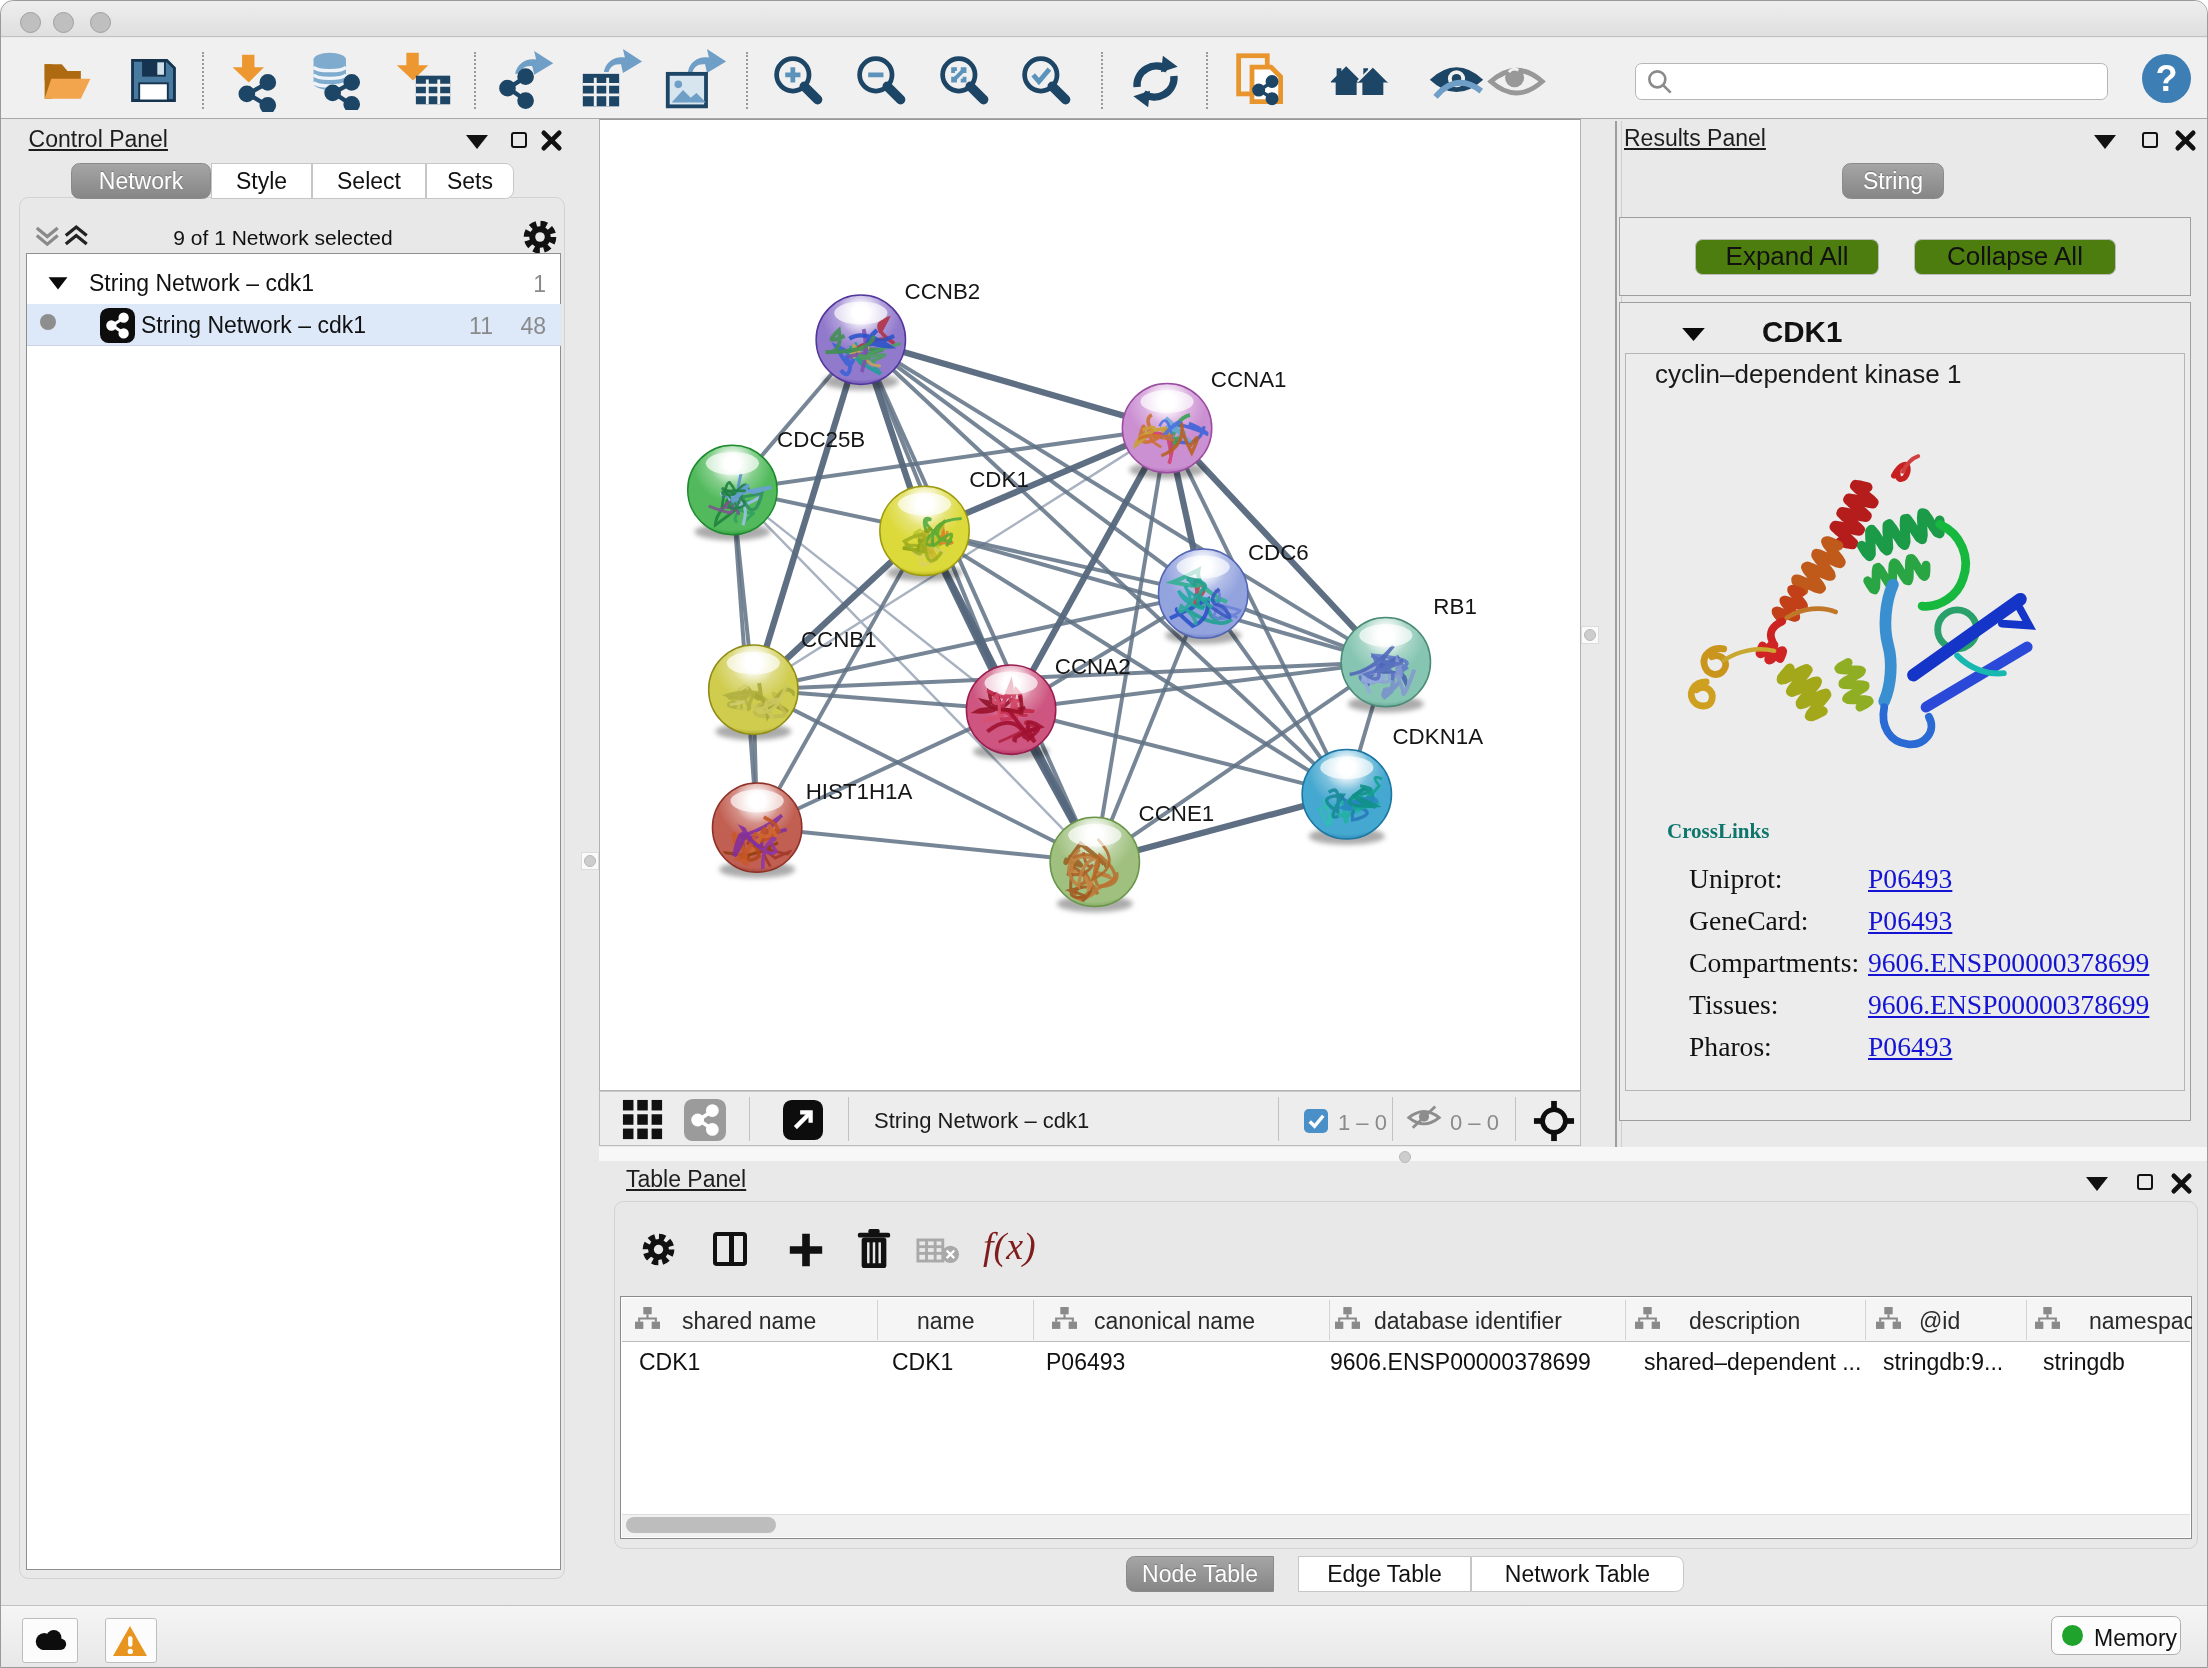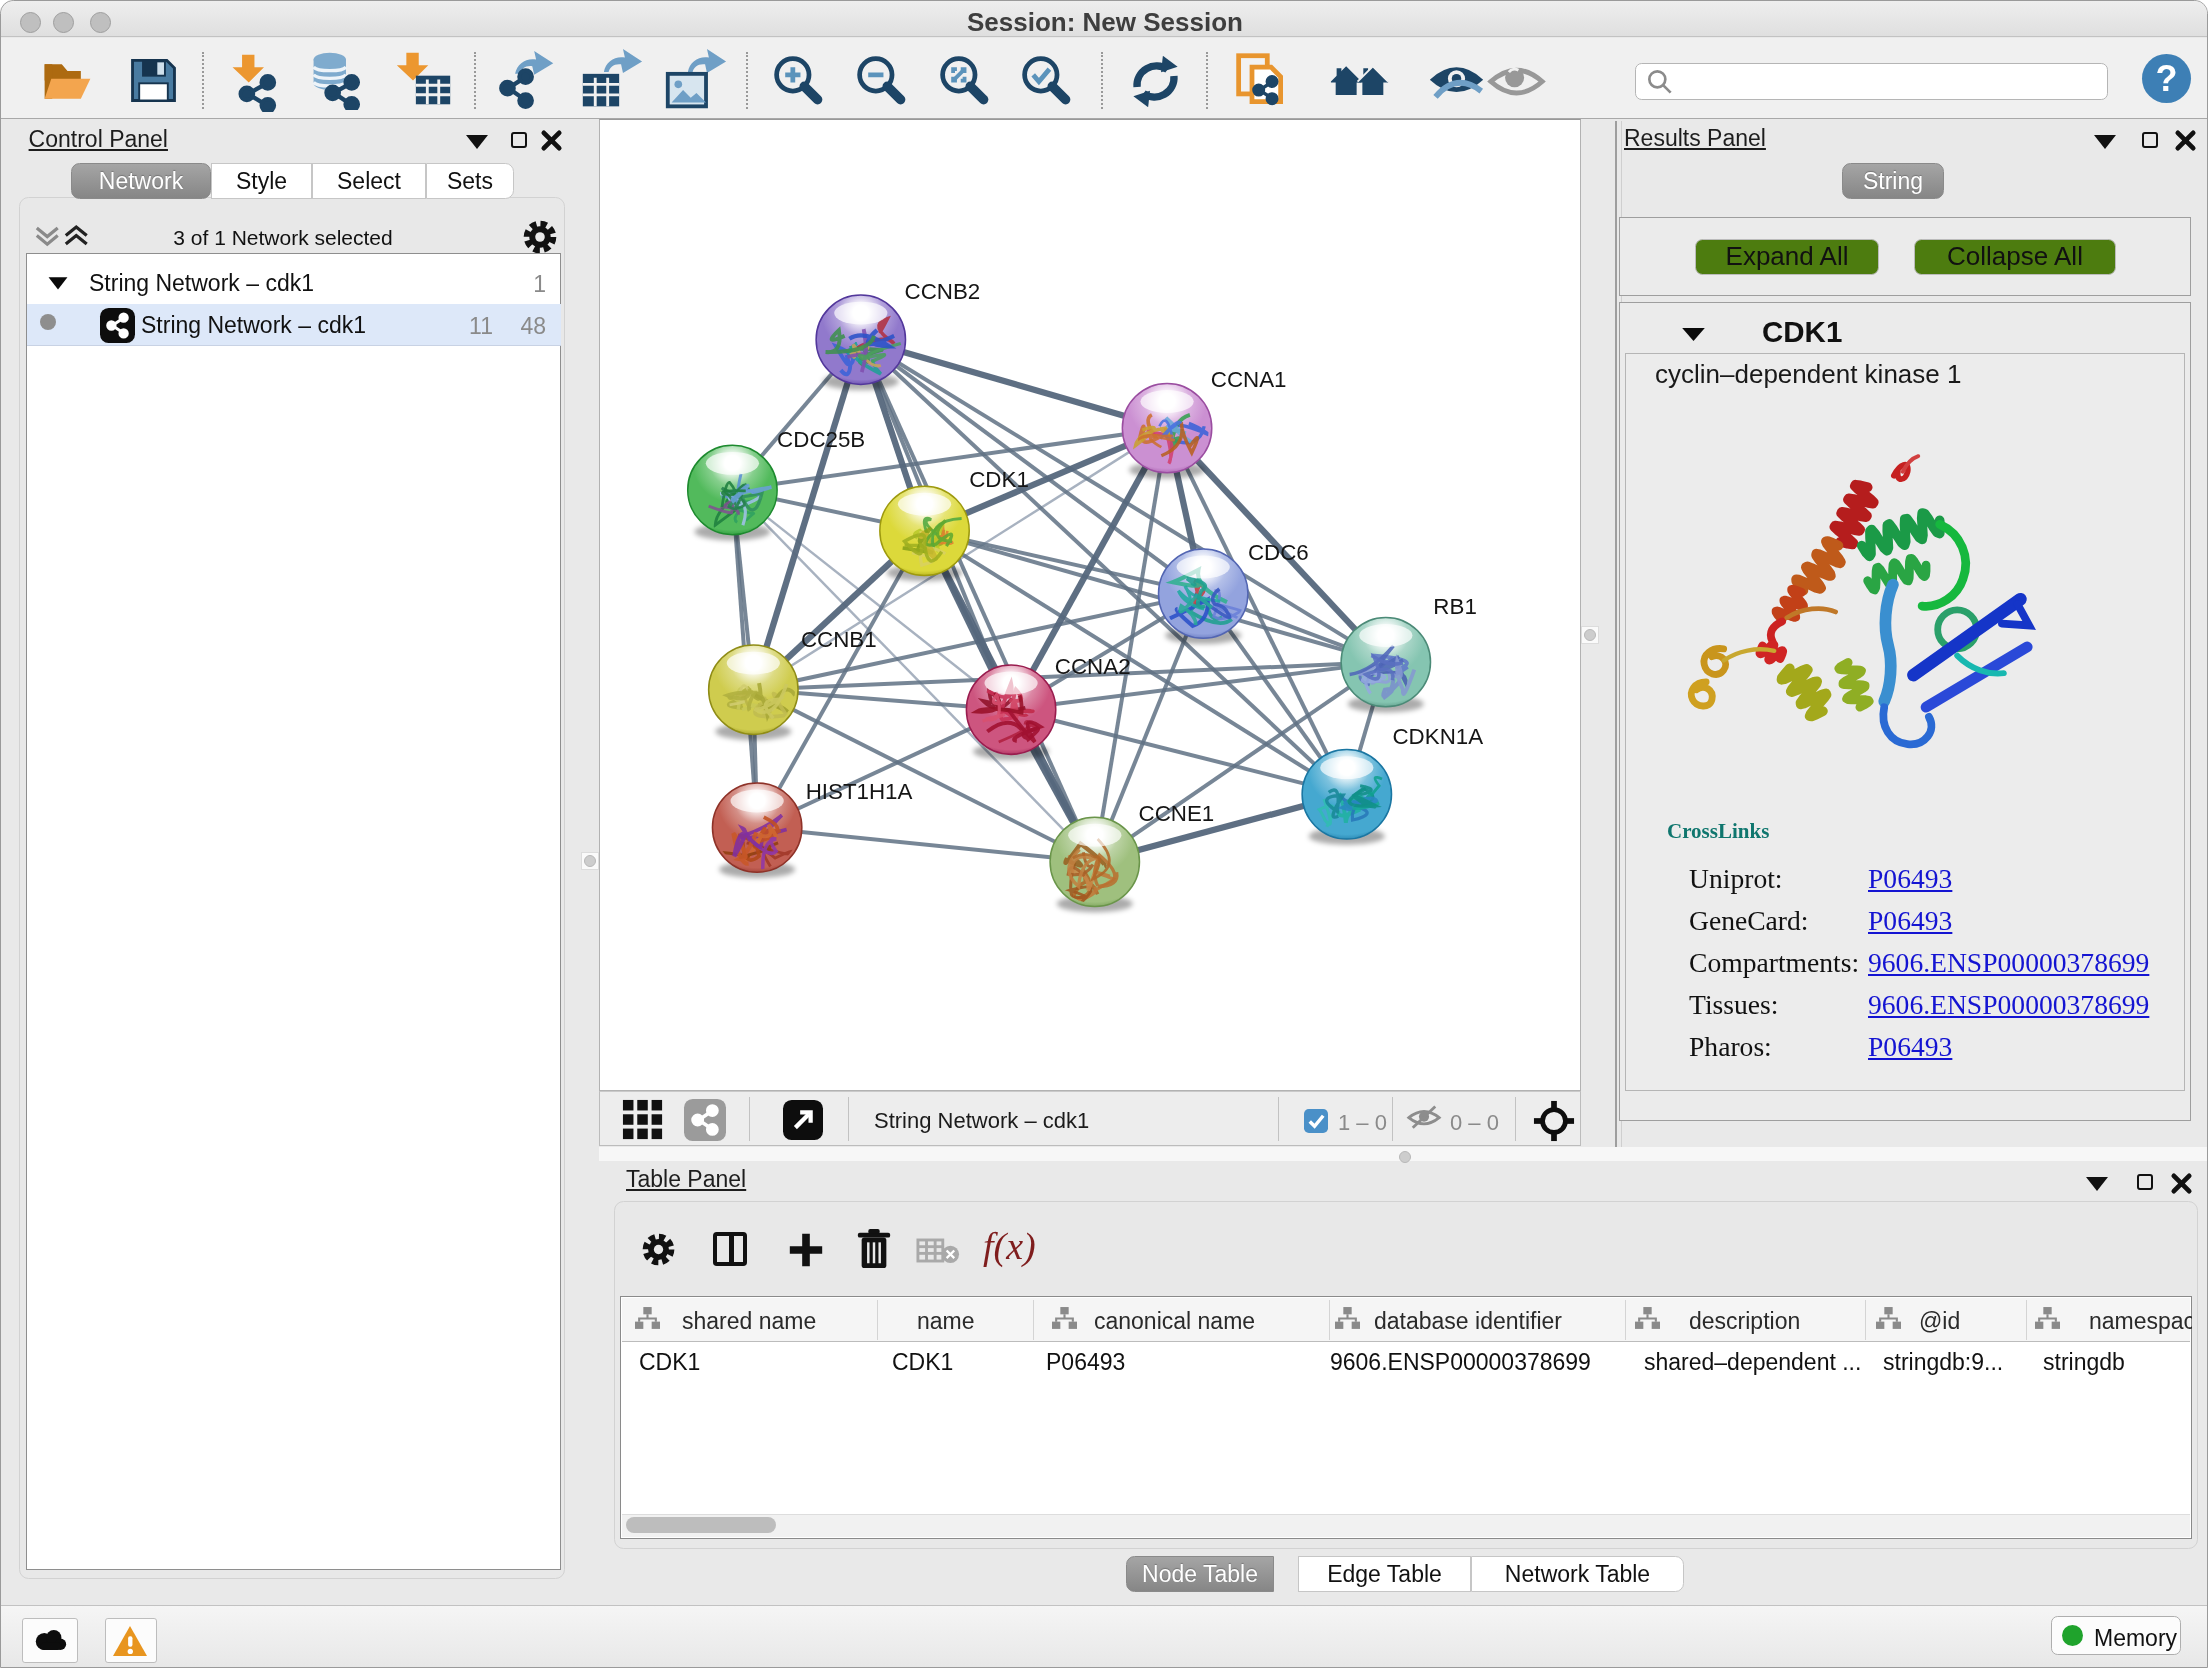--- a/index.html
+++ b/index.html
@@ -35,21 +35,20 @@
   a.lk{color:#1414d2;text-decoration:underline;font-family:"Liberation Serif",serif;}
 </style>
 </head>
 <body>
 <div class="win">
 
   <div class="abs titlebar">
     <div class="tl" style="left:19px;"></div>
     <div class="tl" style="left:52px;"></div>
     <div class="tl" style="left:89px;"></div>
-    <div class="title">Session: New Session</div>
   </div>
 
   <div class="abs toolbar" id="toolbar">
     <svg class="ticon" style="left:36px;top:13.3px" width="61" height="61" viewBox="0 0 64 64">
       <path fill="#ad6a10" d="M8 14h18l6 7h14v10H8z"></path>
       <path fill="#ad6a10" d="M8 14h8v36H8z"></path>
       <path fill="#f3a54e" d="M15 29h41l-10 21H8z"></path>
     </svg>
     <svg class="ticon" style="left:122px;top:11.4px" width="61" height="61" viewBox="0 0 64 64">
       <path fill="#497ba1" stroke="#16344f" stroke-width="3" d="M10 12h36l8 8v34H10z"></path>
@@ -225,21 +224,21 @@
         <path d="M4 4l11 9 11-9"></path>
         <path d="M4 12l11 9 11-9"></path>
       </g>
     </svg>
   <svg class="abs" style="left:61px;top:222px;" width="28.5" height="27" viewBox="0 0 30 28">
       <g fill="none" stroke="#222" stroke-width="3.4">
         <path d="M4 13l11-9 11 9"></path>
         <path d="M4 22l11-9 11 9"></path>
       </g>
     </svg>
-  <div class="abs" style="left:25px;top:225px;width:514px;text-align:center;font-size:21px;color:#111;">3 of 1 Network selected</div>
+  <div class="abs" style="left:25px;top:225px;width:514px;text-align:center;font-size:21px;color:#111;">9 of 1 Network selected</div>
   <svg class="abs" style="left:521px;top:218px;" width="36" height="36" viewBox="0 0 64 64">
     <circle cx="32" cy="32" r="22" fill="none" stroke="#111" stroke-width="14" stroke-dasharray="10.5 6.8"></circle>
     <circle cx="32" cy="32" r="19" fill="#111"></circle>
       <circle cx="32" cy="32" r="8.5" fill="#e8e8e8"></circle>
   </svg>
 
   <div class="abs" style="left:25px;top:252px;width:535px;height:1317px;background:#fff;border:1.9px solid #8e8e8e;"></div>
   <div class="abs" style="left:26px;top:303px;width:534px;height:42px;background:#dde8f9;border-bottom:1px solid #c8d2e4;"></div>
   <svg class="abs" style="left:45px;top:274px;" width="24" height="16" viewBox="0 0 30 22">
       <path d="M2 3h26L15 20z" fill="#0a0a0a"></path>

